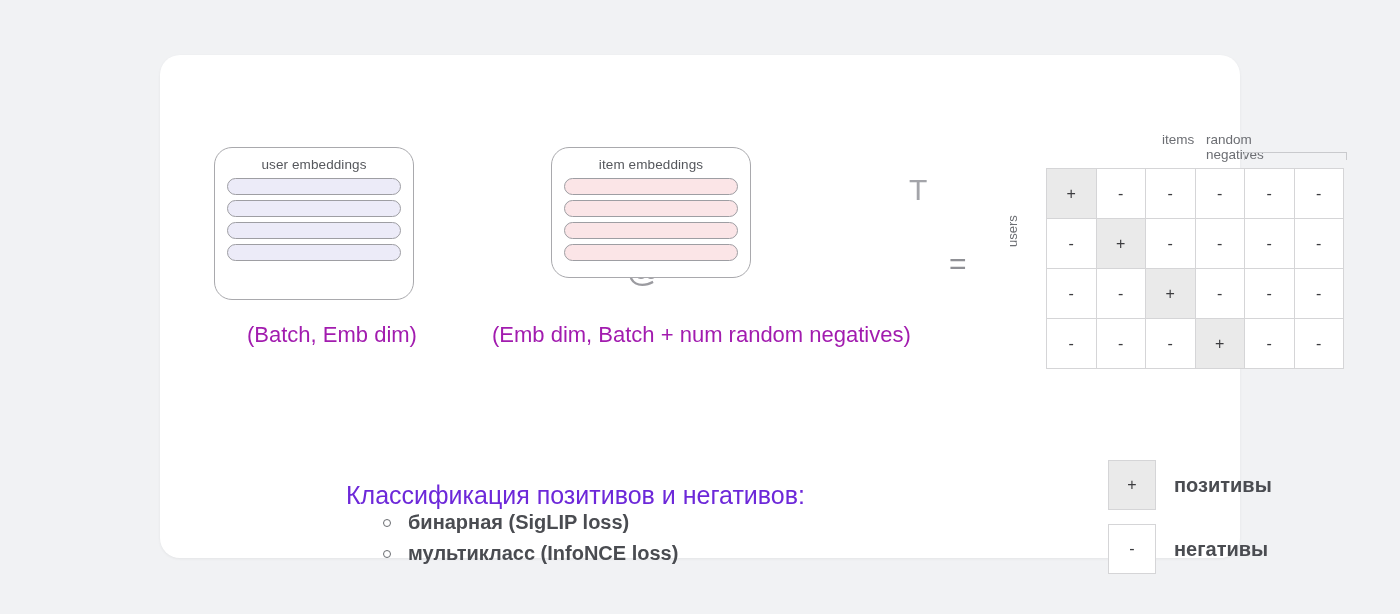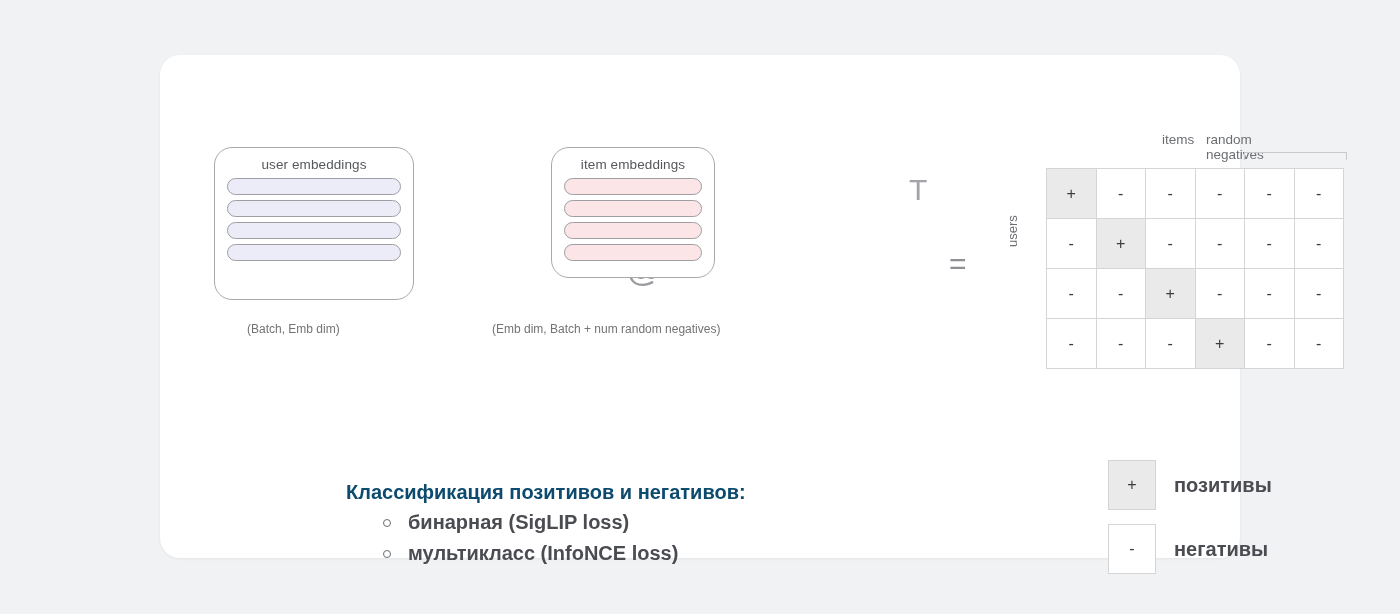--- a/index.html
+++ b/index.html
@@ -49,22 +49,22 @@
     border-radius: 9px;
     margin-bottom: 5px;
     box-sizing: border-box;
   }
   .pill:last-child { margin-bottom: 0; }
   .pill.user { background: #ecebf8; }
   .pill.item { background: #fbe5e7; }
 
   .caption {
     position: absolute;
-    font-size: 12px;
-    color: #737373;
+    font-size: 22px;
+    color: #a21caf;
     white-space: nowrap;
   }
 
   .op {
     position: absolute;
     color: #9b9ba0;
     font-weight: 300;
   }
   #op-at { left: 466px; top: 194px; font-size: 35px; }
   #op-eq { left: 789px; top: 192px; font-size: 30px; color:#8f9095; }
@@ -117,23 +117,23 @@
     font-size: 13px; color: #6c6e73;
     transform: rotate(-90deg);
     transform-origin: left top;
     white-space: nowrap;
   }
 
   
   #classify-title {
     position: absolute;
     left: 186px; top: 426px;
-    font-size: 20px;
-    font-weight: bold;
-    color: #0c4a6e;
+    font-size: 25px;
+    font-weight: normal;
+    color: #6d28d9;
   }
   .bullet-row {
     position: absolute;
     display: flex;
     align-items: center;
     font-size: 20px;
     font-weight: bold;
     color: #4a4c51;
   }
   #bullet-0 { left: 223px; top: 456px; }
@@ -177,21 +177,21 @@
       <div class="pill user"></div>
       <div class="pill user"></div>
       <div class="pill user"></div>
       <div class="pill user"></div>
     </div>
   </div>
   <div class="caption" style="left:87px; top:267px;">(Batch, Emb dim)</div>
 
   <div class="op" id="op-at">@</div>
 
-  <div class="emb-box" id="box-item" style="left:391px; top:92px; width:164px; height:131px;">
+  <div class="emb-box" id="box-item" style="left:391px; top:92px; width:200px; height:131px;">
     <div class="emb-title">item embeddings</div>
     <div class="pill-stack">
       <div class="pill item"></div>
       <div class="pill item"></div>
       <div class="pill item"></div>
       <div class="pill item"></div>
     </div>
   </div>
   <div class="op" id="op-t">T</div>
   <div class="caption" style="left:332px; top:267px;">(Emb dim, Batch + num random negatives)</div>

